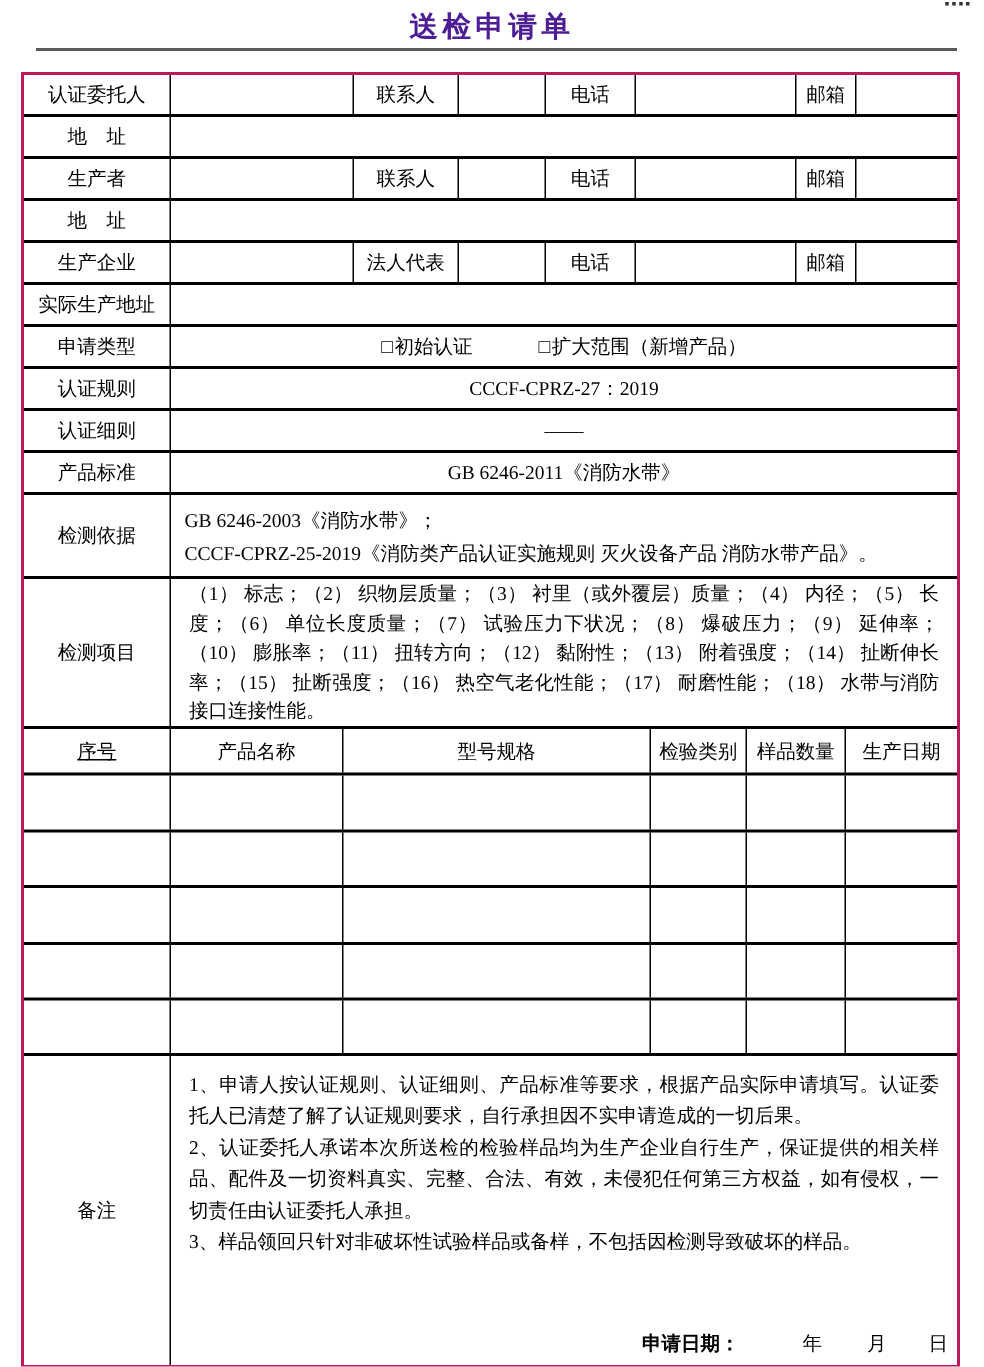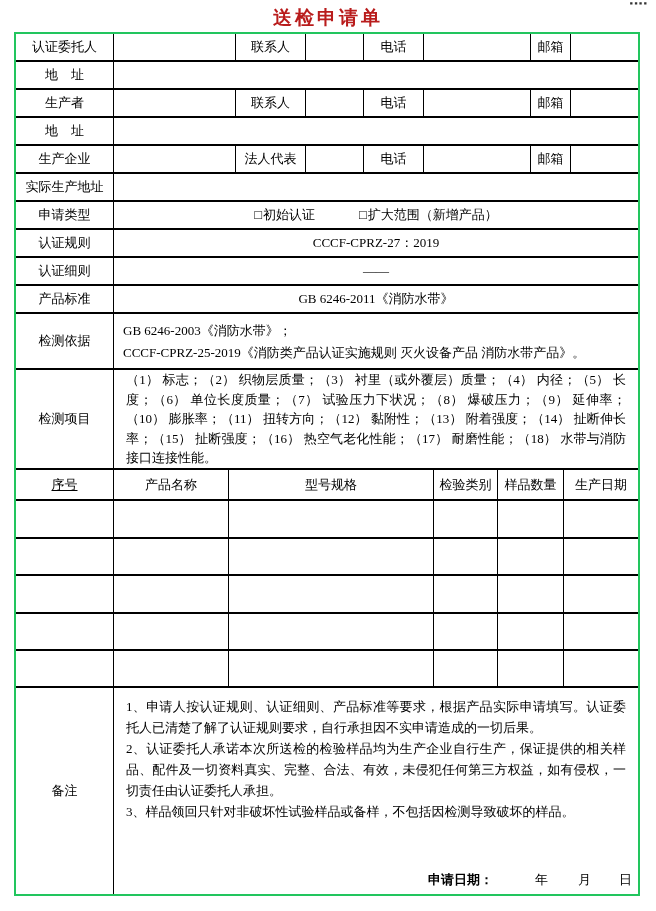--- a/index.html
+++ b/index.html
@@ -5,35 +5,35 @@
   html,body { margin:0; padding:0; }
   body {
     width:656px; height:911px; background:#ffffff; position:relative;
     font-family:"Liberation Serif","DejaVu Serif",serif; color:#000;
     overflow:hidden;
   }
   
   .doc-title {
     position:absolute; top:5px; left:0; width:656px; text-align:center;
     font-family:"Liberation Sans","DejaVu Sans",sans-serif;
-    font-weight:bold; font-size:19px; letter-spacing:3px; color:#b91c1c;
+    font-weight:bold; font-size:19px; letter-spacing:3px; color:#4c1d95;
   }
   .title-rule {
     position:absolute; top:32px; left:24px; width:614px; height:2px;
     background:#5a5a5a;
   }
   .corner-frag {
     position:absolute; top:0; right:8px; font-size:6px; line-height:6px;
     color:#333; letter-spacing:1px;
     font-family:"DejaVu Sans Mono",monospace;
   }
   
   .form {
-    position:absolute; left:14px; top:32px; width:626px; height:864px;
-    border:2px solid #22c55e; box-sizing:border-box;
+    position:absolute; left:14px; top:48px; width:626px; height:864px;
+    border:2px solid #be185d; box-sizing:border-box;
     display:flex; flex-direction:column;
   }
   .row {
     display:flex; box-sizing:border-box; border-bottom:2px solid #000;
     flex:0 0 auto;
   }
   .row:last-child { border-bottom:none; }
   .cell {
     box-sizing:border-box; border-right:1px solid #000;
     display:flex; align-items:center; justify-content:center;

